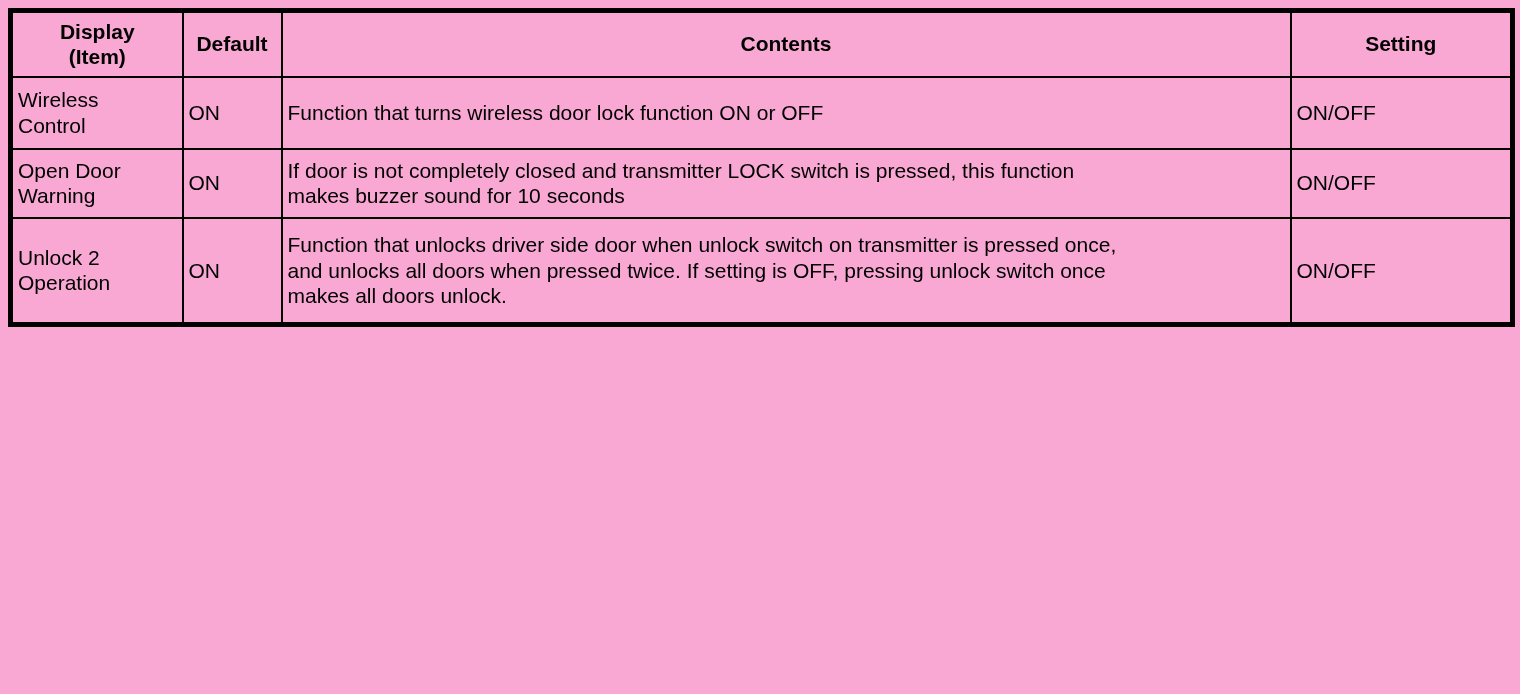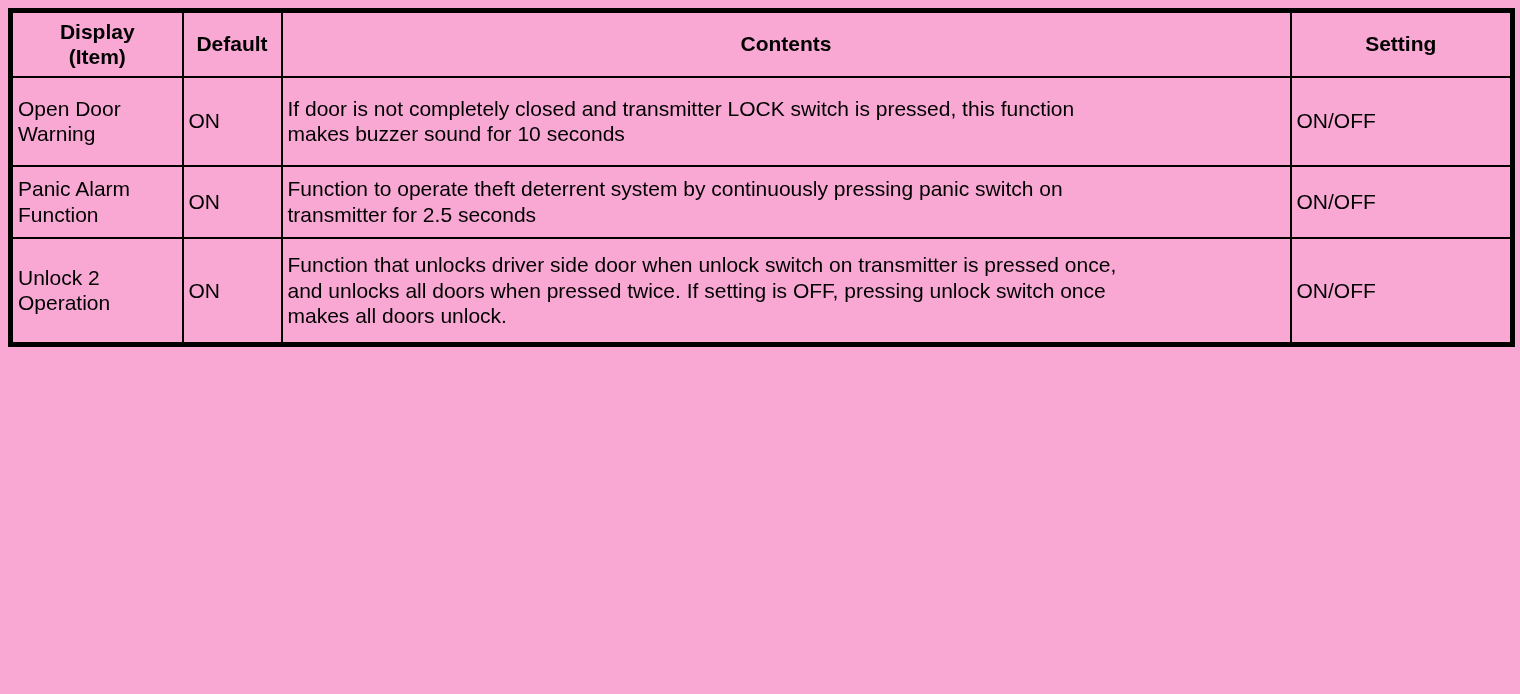--- a/index.html
+++ b/index.html
@@ -64,34 +64,33 @@
     <thead>
       <tr style="height:66px">
         <th>Display
 (Item)</th>
         <th>Default</th>
         <th>Contents</th>
         <th>Setting</th>
       </tr>
     </thead>
     <tbody>
-      <tr style="height:89px">
+      <tr style="height:72px">
+        <td>Wireless
+Control</td>
+        <td>ON</td>
+        <td>Function that turns wireless door lock function ON or OFF</td>
+        <td>ON/OFF</td>
+      </tr>
+      <tr style="height:69px">
         <td>Open Door
 Warning</td>
         <td>ON</td>
         <td>If door is not completely closed and transmitter LOCK switch is pressed, this function
 makes buzzer sound for 10 seconds</td>
-        <td>ON/OFF</td>
-      </tr>
-      <tr style="height:72px">
-        <td>Panic Alarm
-Function</td>
-        <td>ON</td>
-        <td>Function to operate theft deterrent system by continuously pressing panic switch on
-transmitter for 2.5 seconds</td>
         <td>ON/OFF</td>
       </tr>
       <tr style="height:107px">
         <td>Unlock 2
 Operation</td>
         <td>ON</td>
         <td>Function that unlocks driver side door when unlock switch on transmitter is pressed once,
 and unlocks all doors when pressed twice. If setting is OFF, pressing unlock switch once
 makes all doors unlock.</td>
         <td>ON/OFF</td>

